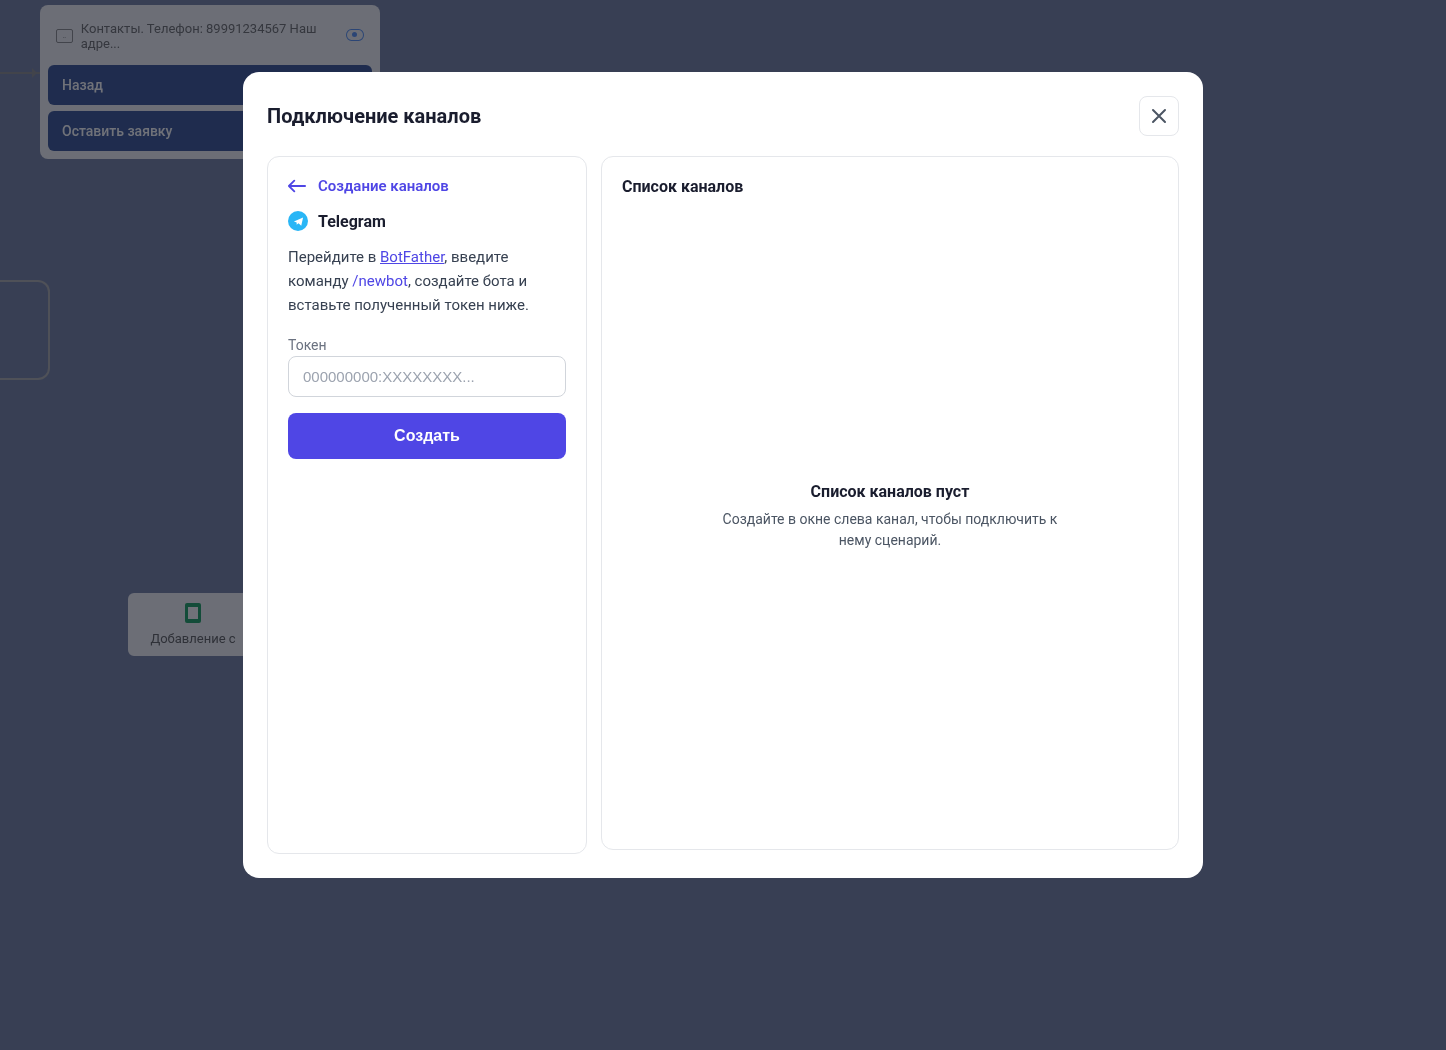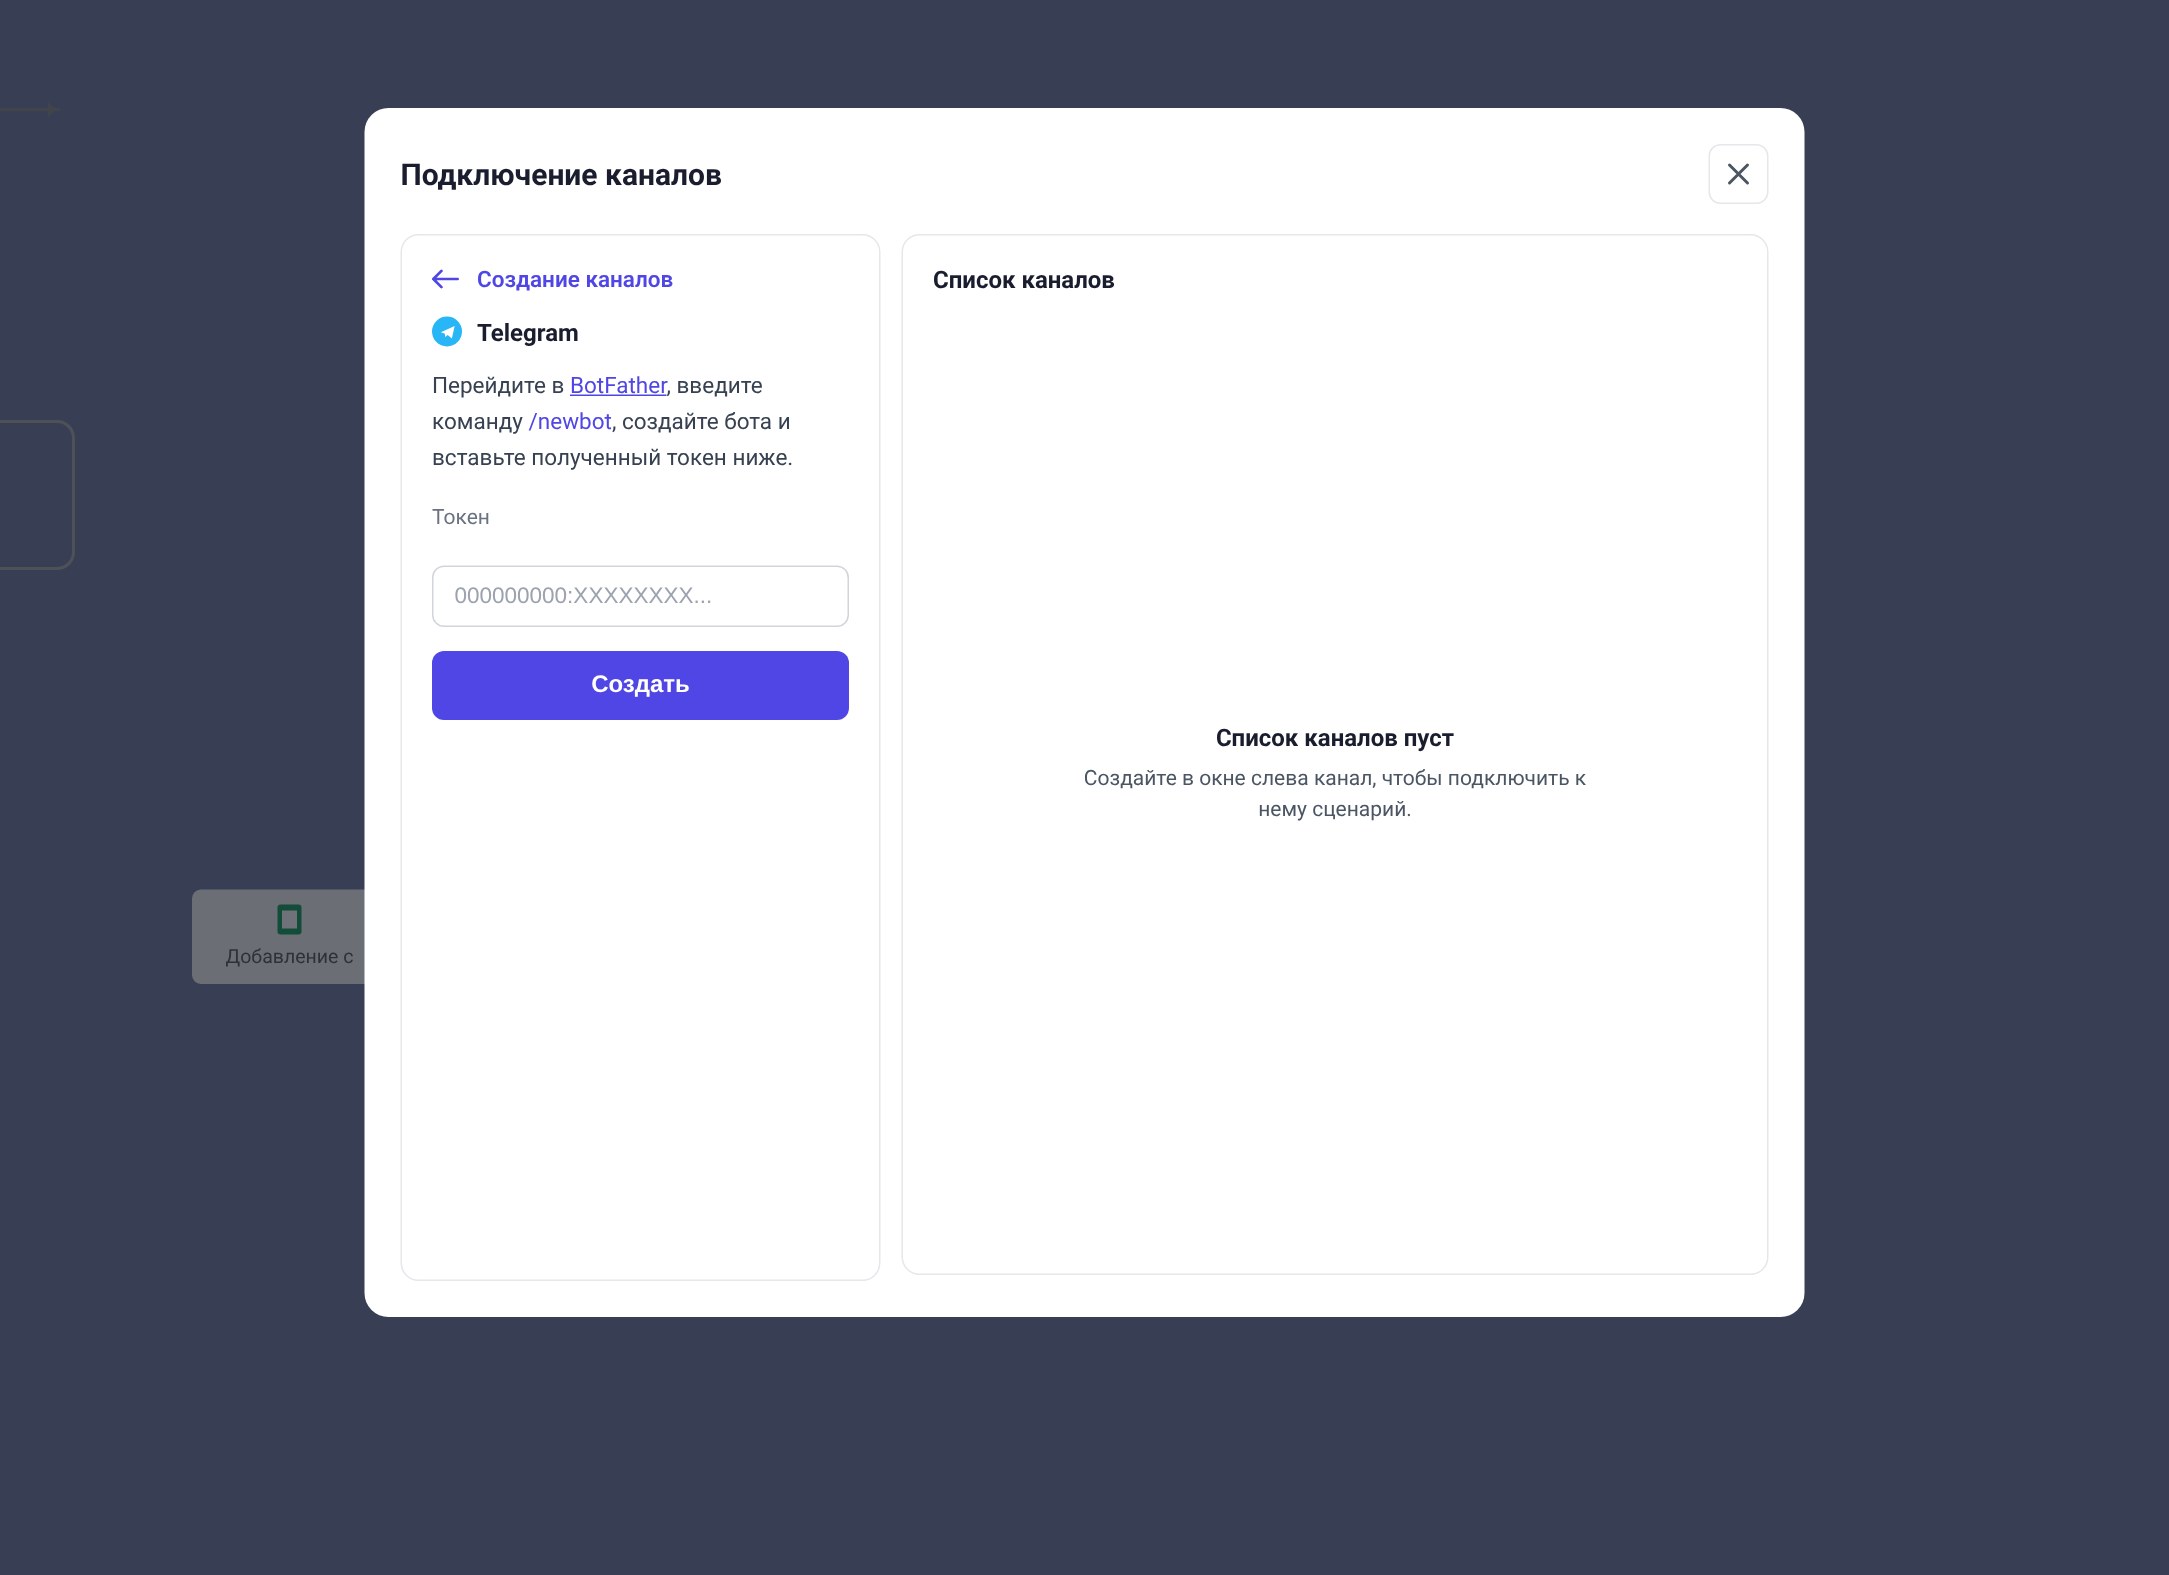--- a/index.html
+++ b/index.html
@@ -254,21 +254,21 @@
       color: #4f46e5;
       text-decoration: underline;
     }
     .instructions .cmd {
       color: #4f46e5;
     }
     
     .field-label {
       font-size: 14px;
       color: #6b7280;
-      margin-bottom: 24px;
+      margin-bottom: 3px;
     }
     .text-input {
       width: 100%;
       border: 1px solid #d1d5db;
       border-radius: 8px;
       padding: 11px 14px;
       font-size: 15px;
       color: #374151;
       margin-bottom: 16px;
       outline: none;
@@ -349,20 +349,29 @@
       width:5px;height:5px;
       background:#4c8bf5;
       border-radius:50%;
     }
   </style>
 </head>
 <body>
 
 <div class="bg-canvas">
   <div class="bg-arrow"></div>
+  <div class="bg-node-1">
+    <div class="bg-node-header">
+      <span class="mail-icon"></span>
+      <span>Контакты. Телефон: 89991234567 Наш адре...</span>
+      <span class="eye"><span class="eye-icon"></span></span>
+    </div>
+    <div class="bg-button">Назад</div>
+    <div class="bg-button">Оставить заявку</div>
+  </div>
   <div class="bg-line1"></div>
   <div class="bg-line2"></div>
   <div class="bg-shape"></div>
   <div class="bg-node-2">
     <span class="sheets-icon"></span>
     <span>Добавление с</span>
   </div>
 </div>
 
 <div class="overlay">

